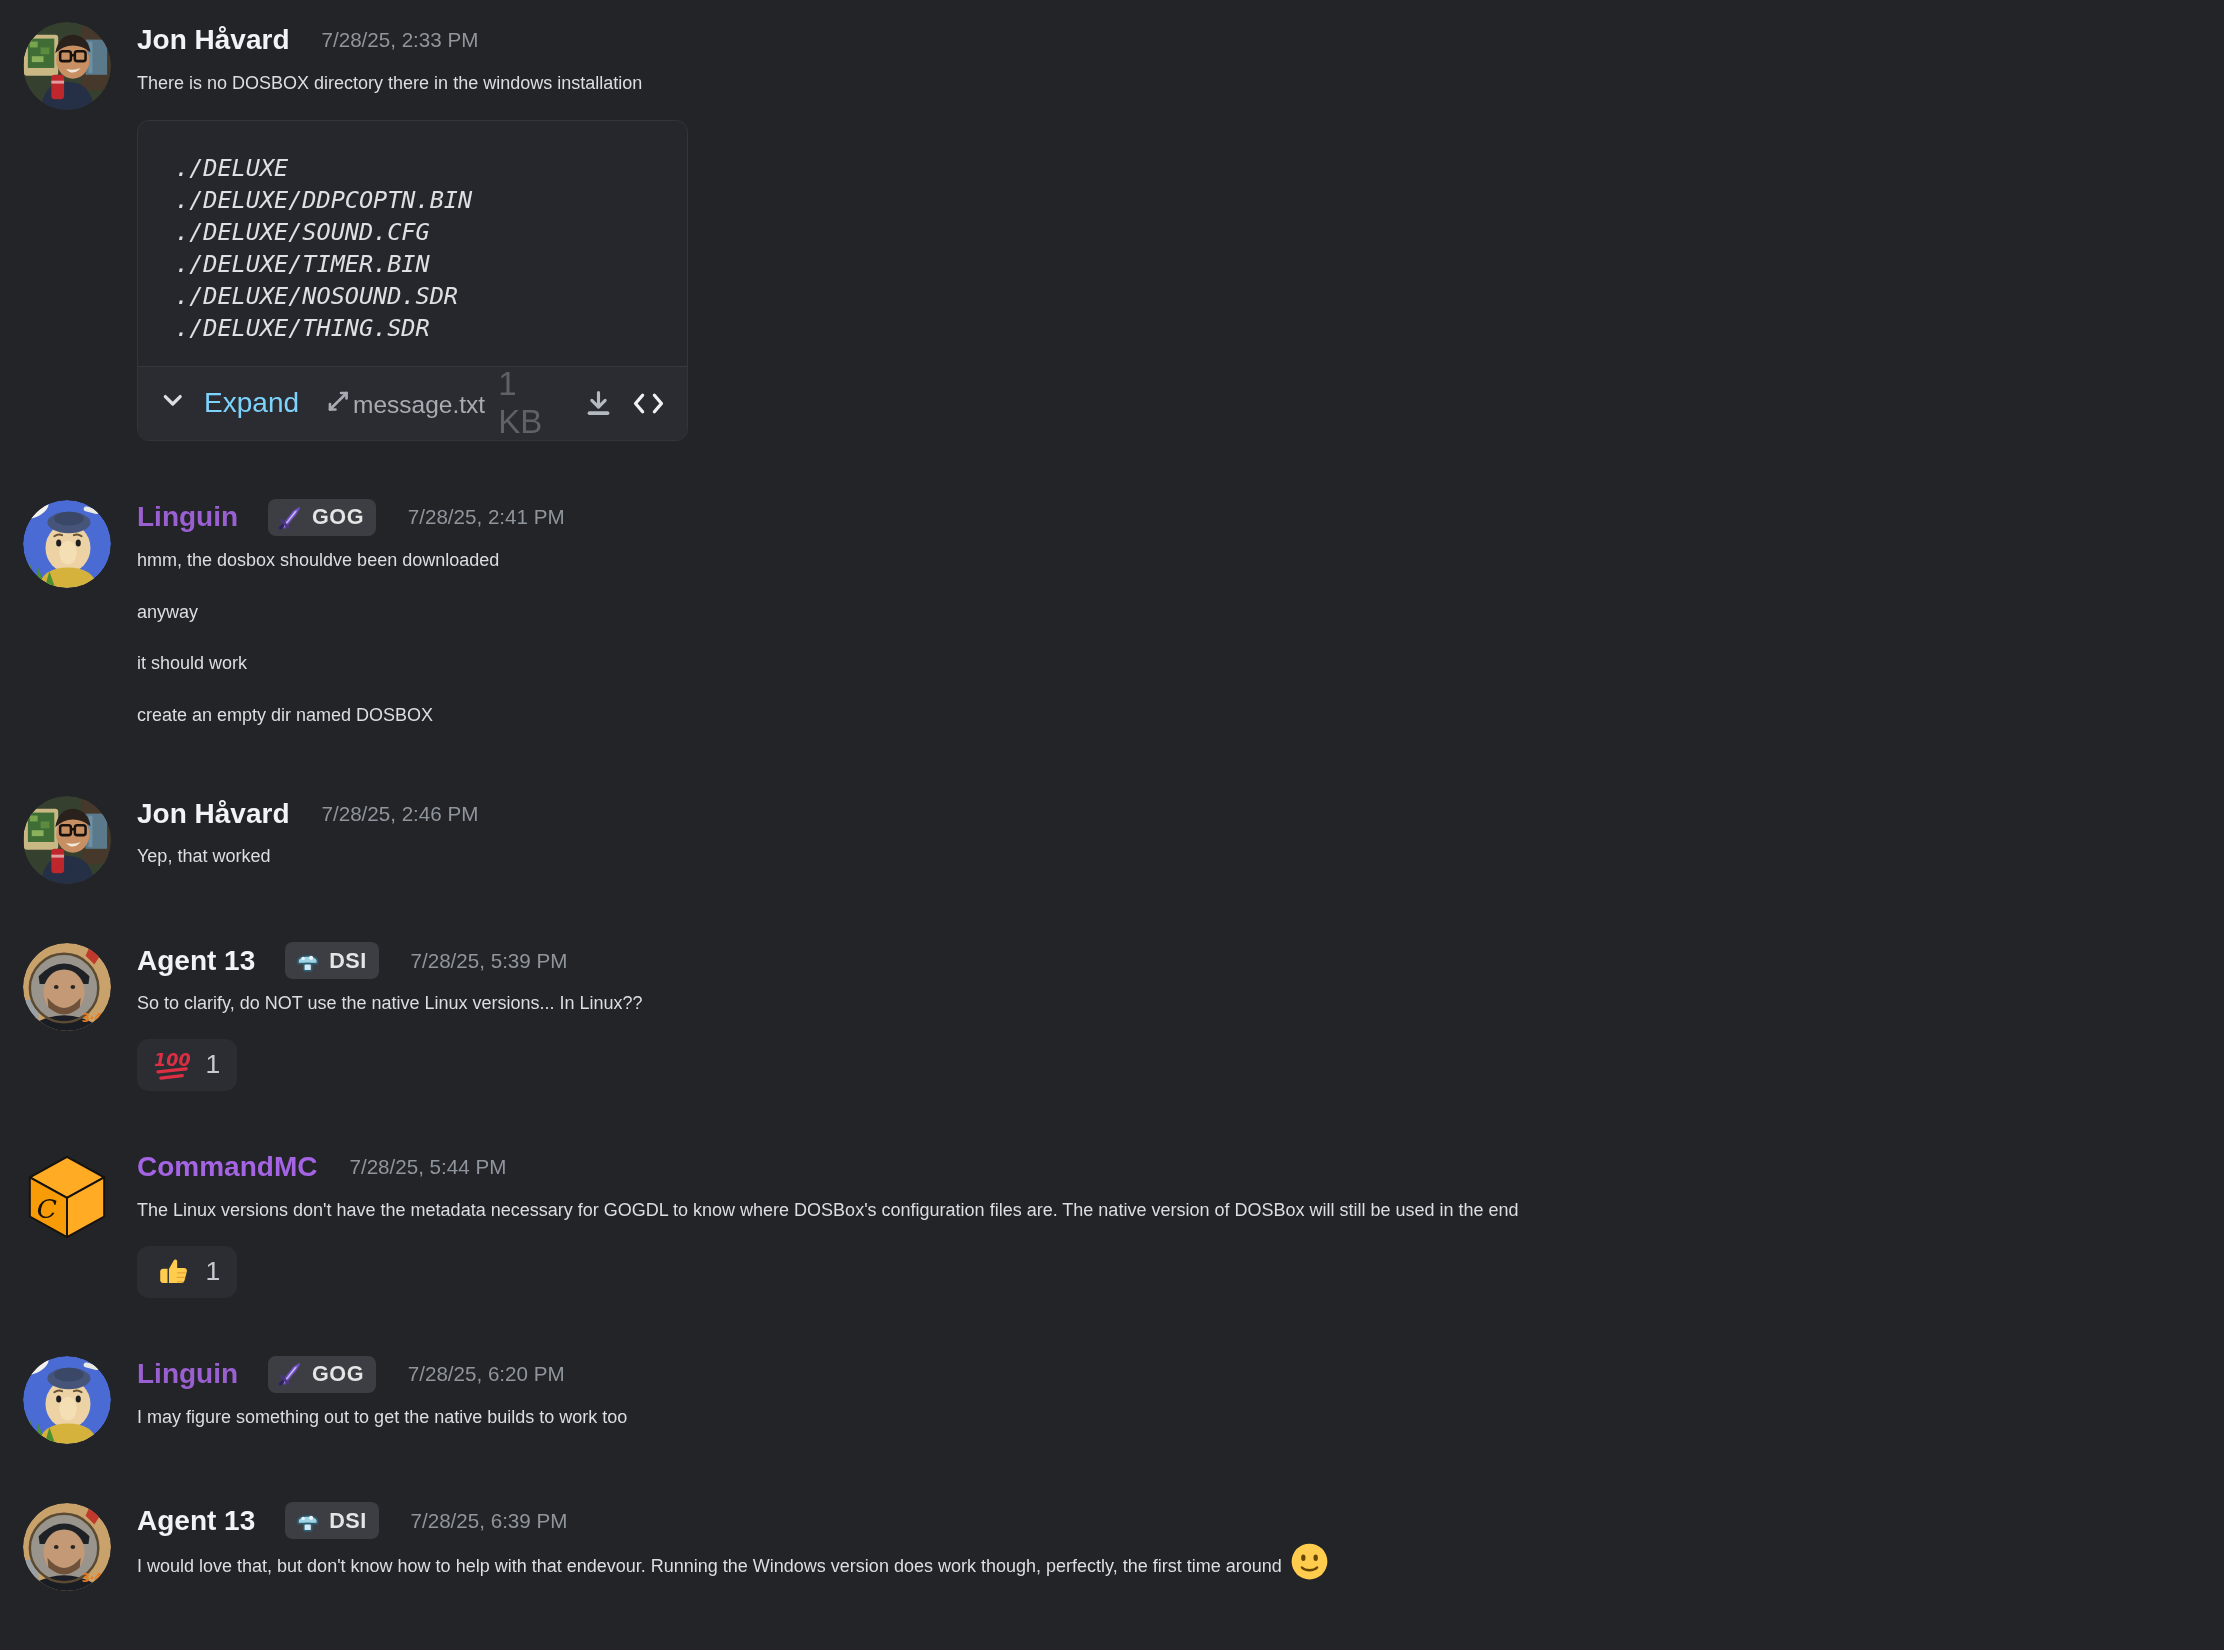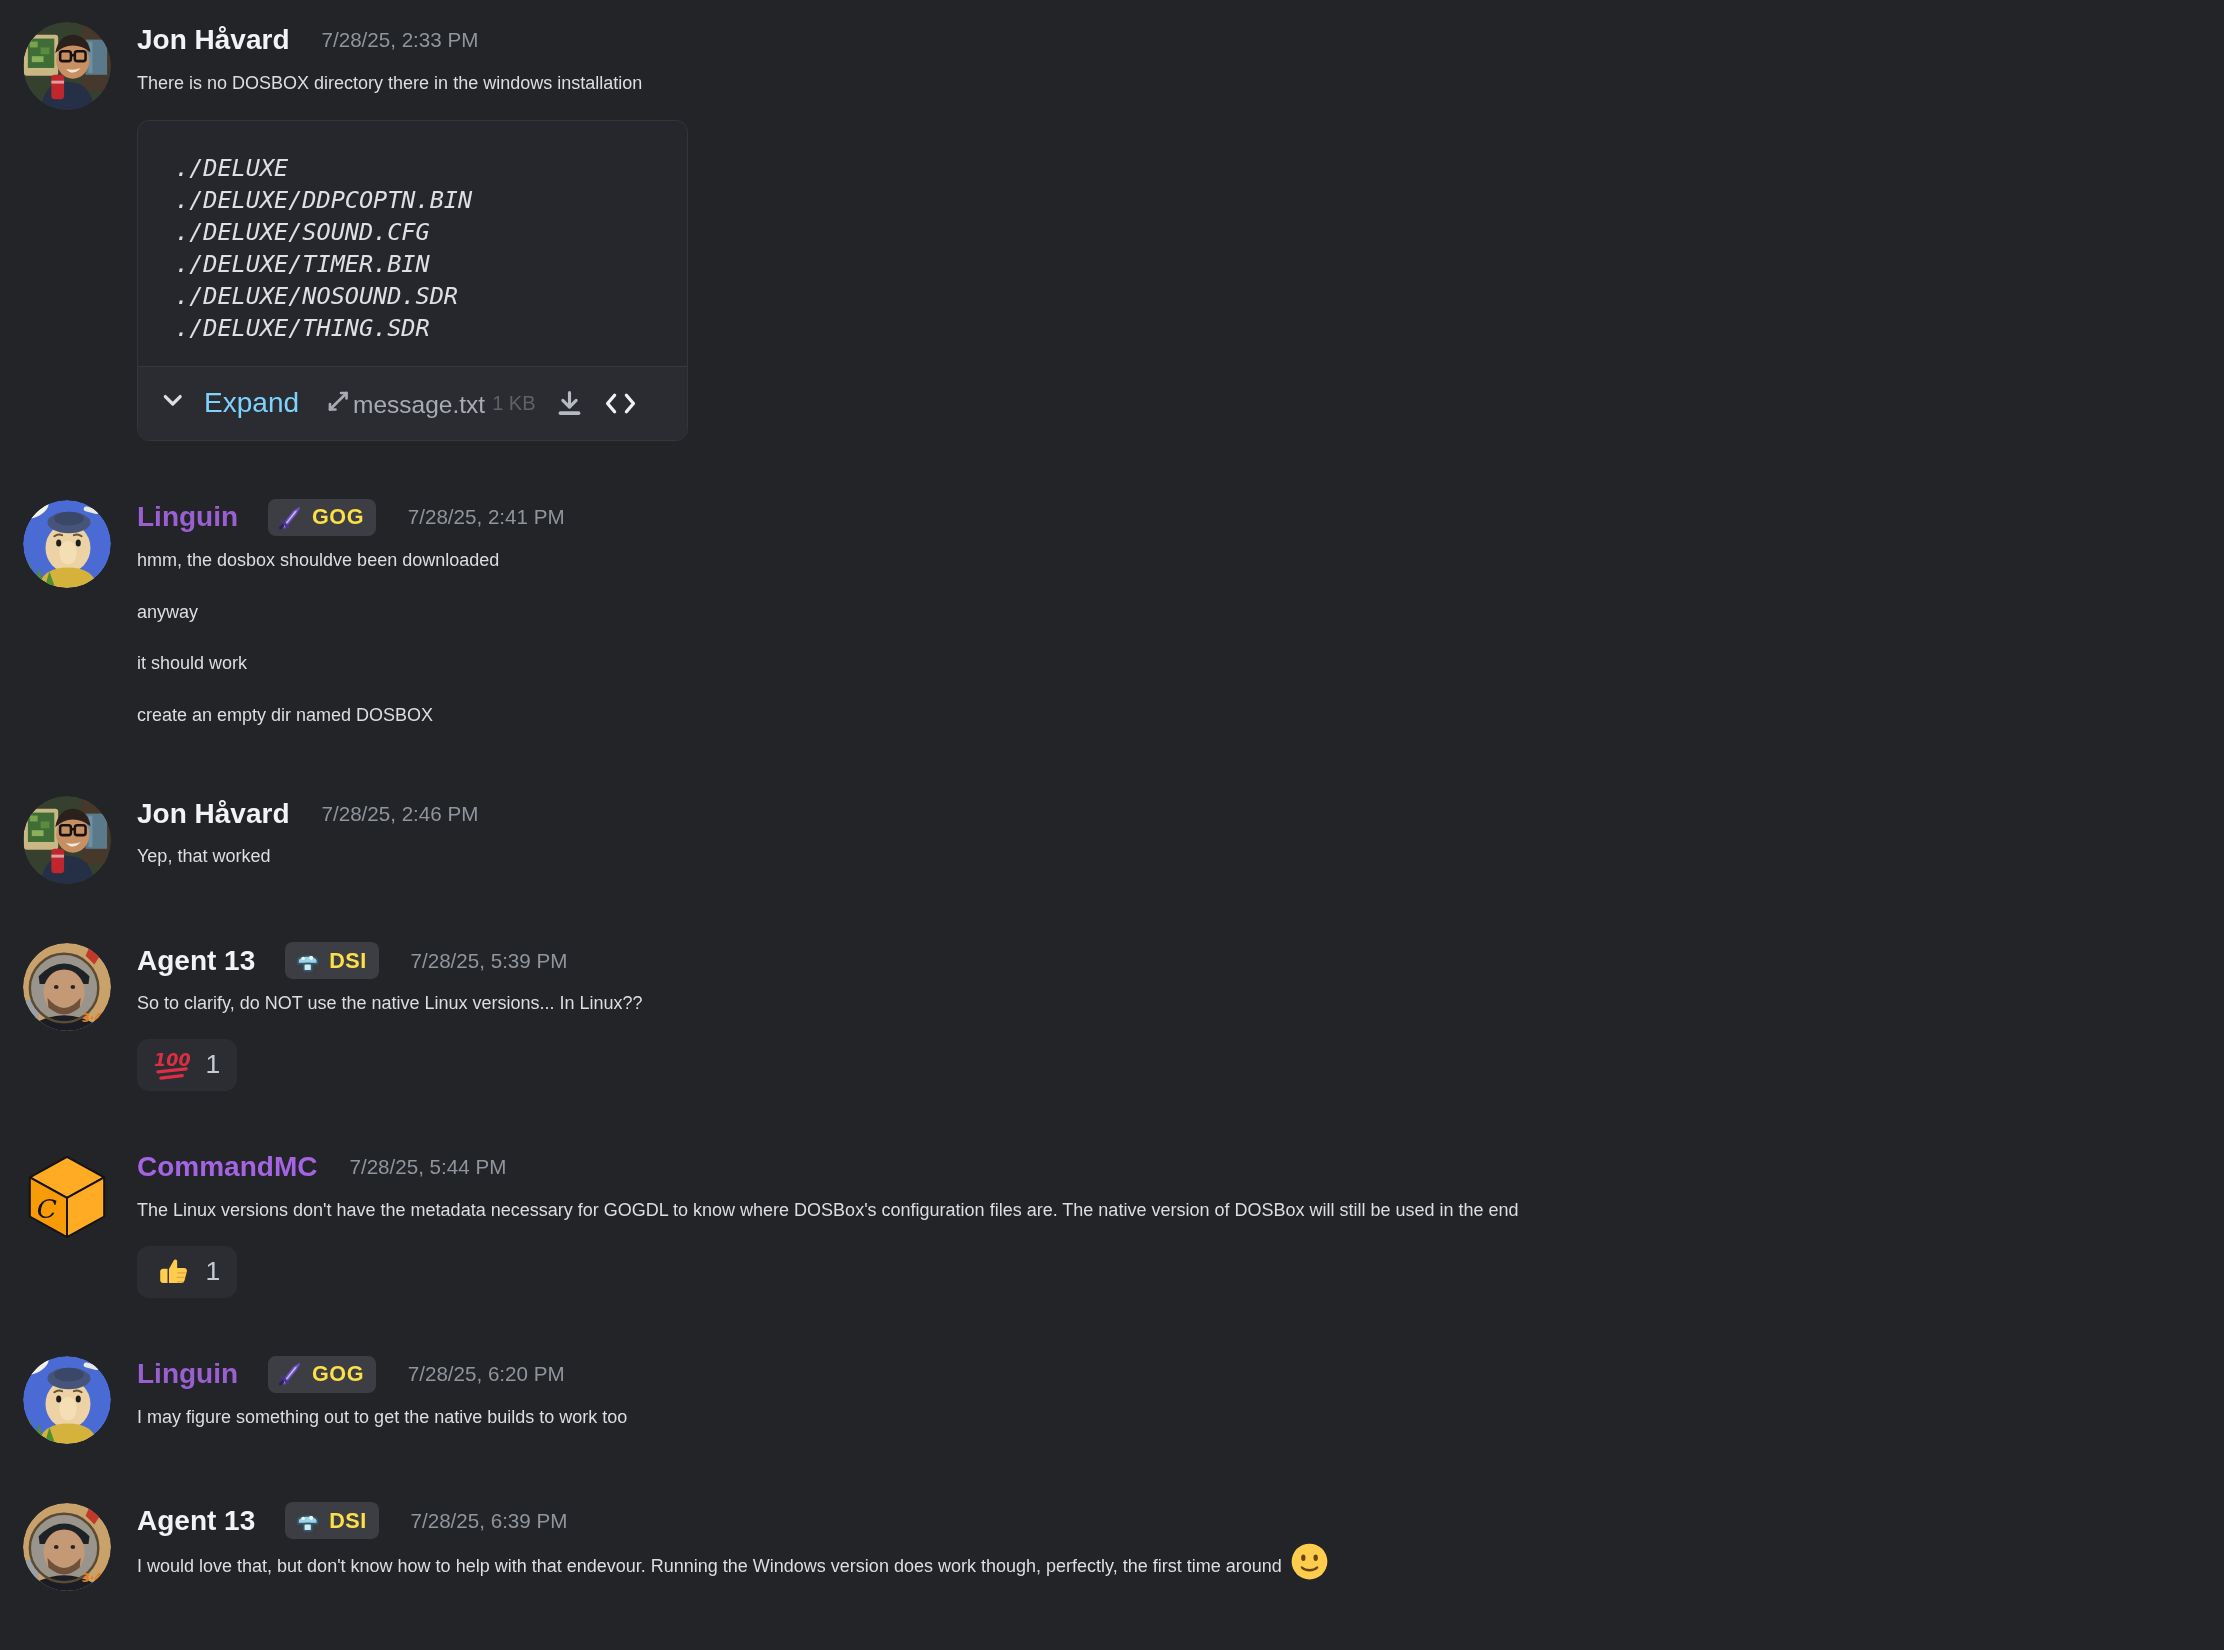--- a/index.html
+++ b/index.html
@@ -15,37 +15,37 @@
   .msg-group { display:flex; margin-top:55px; }
   .msg-group:first-child { margin-top:0; }
   .avatar { width:88px; height:88px; flex:none; cursor:pointer; margin-top:3.9px; border-radius:50%; overflow:hidden; }
   .avatar.avatar--plain { border-radius:0; overflow:visible; }
   .avatar svg { display:block; width:88px; height:88px; }
   .msg-body { margin-left:26.5px; flex:1; min-width:0; }
   .msg-header { display:flex; align-items:center; height:43px; gap:30px; }
   .username { font-size:28px; font-weight:700; cursor:pointer; }
   .badge { display:inline-flex; align-items:center; gap:7.8px; background:#3c3e44; border-radius:7.8px; height:37px; padding:0 11.8px 0 8.8px; cursor:default; }
   .badge svg { width:27.4px; height:27.4px; display:block; }
-  .badge-label { font-size:21.6px; font-weight:700; color:#fde047; letter-spacing:0.5px; }
+  .badge-label { font-size:21.6px; font-weight:700; color:#e5e5e5; letter-spacing:0.5px; }
   .timestamp { font-size:20.6px; color:#8f959c; margin-left:2px; }
   .msg-line { font-size:18px; line-height:43px; color:#dcdee1; max-width:2063px; }
   .msg-line + .msg-line { margin-top:8.8px; }
   .inline-emoji { display:inline-block; }
   .inline-emoji svg { width:39px; height:39px; vertical-align:-8.8px; margin-left:7.8px; }
 
   .attachment { margin-top:15.7px; width:551px; background:#26272c; border:1px solid #34353b; border-radius:11.8px; overflow:hidden; }
   .code-preview { padding:31px 29px 21.6px 37px;font-style:italic; }
   .code-preview pre { margin:0; font-family:"DejaVu Sans Mono", monospace; font-size:23.5px; line-height:32px; color:#dee0e3; }
   .attachment-footer { height:74px; background:#2b2c31; border-top:1px solid #37383d; display:flex; align-items:center; padding:0 21.6px; }
   .expand-btn { display:inline-flex; align-items:center; gap:19px; background:none; border:none; padding:0; cursor:pointer; color:#7dd3fc; font-family:inherit; font-size:28px; }
   .expand-btn svg { width:25.5px; height:25.5px; }
   .file-link { display:inline-flex; align-items:flex-end; gap:2px; margin-left:25.5px; cursor:pointer; text-decoration:none; }
   .file-link svg { width:26.5px; height:26.5px; }
   .file-name { color:#a8acb2; font-size:24.5px; }
-  .file-size { color:#5e6166; font-size:20px; margin-left:7px; }
+  .file-size { color:#5e6166; font-size:33px; margin-left:13px; }
   .icon-btn { background:none; border:none; padding:0; margin-left:19.6px; cursor:pointer; display:inline-flex; }
   .icon-btn svg { display:block; }
 
   .reaction { display:inline-flex; align-items:center; gap:12.7px; margin-top:13.7px; background:#2b2d32; border:none; border-radius:11.8px; height:52px; padding:0 16.7px; cursor:pointer; }
   .reaction svg { width:39px; height:33px; display:block; }
   .reaction-count { font-size:26.5px; font-weight:500; color:#c6cbd1; font-family:inherit; }
 </style>
 </head>
 <body>
 

